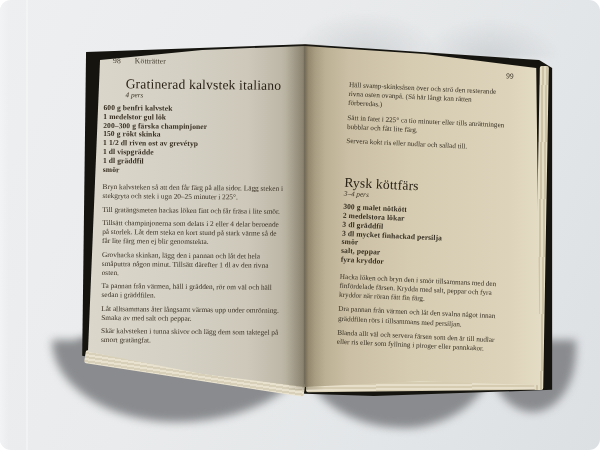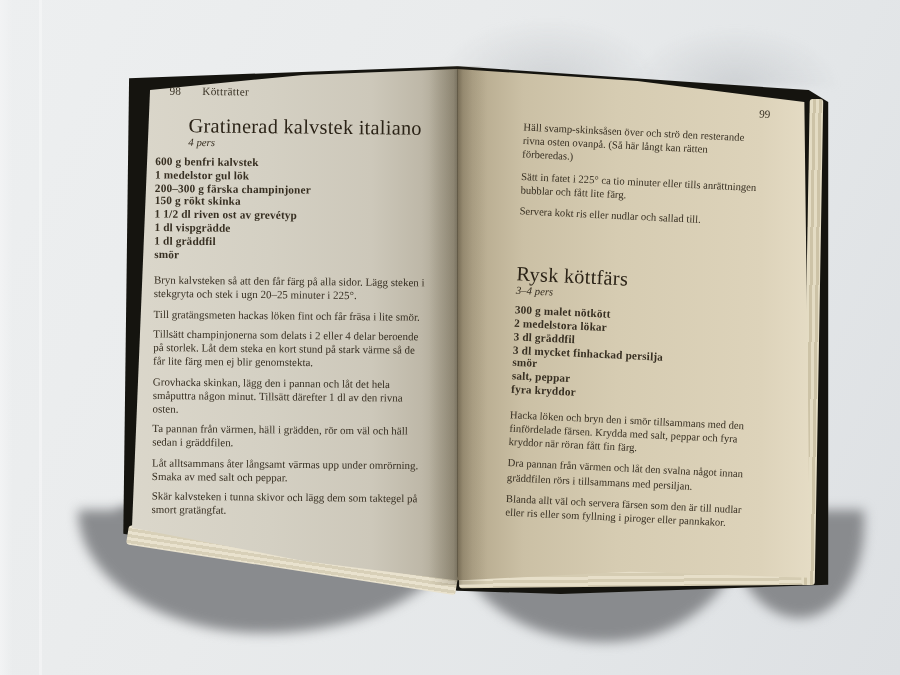--- a/index.html
+++ b/index.html
@@ -2,20 +2,21 @@
 <html><head>
 <meta charset="utf-8">
 <style>
   html,body{margin:0;padding:0;}
   .scene{
     position:relative;
     width:600px;height:450px;
     overflow:hidden;
     background:linear-gradient(115deg,#edeff0 0%,#e9ebec 40%,#e3e6e8 72%,#dde0e3 100%);
     font-family:"Liberation Serif", serif;
+    border-radius:11px;
   }
   
   .bg-crease{
     position:absolute;left:0;top:0;width:14px;height:450px;
     background:linear-gradient(to right,#f2f3f4 0%,rgba(242,243,244,0) 60%);
   }
   .bg-crease2{
     position:absolute;left:26px;top:0;width:2px;height:450px;
     background:rgba(255,255,255,0.35);
   }

